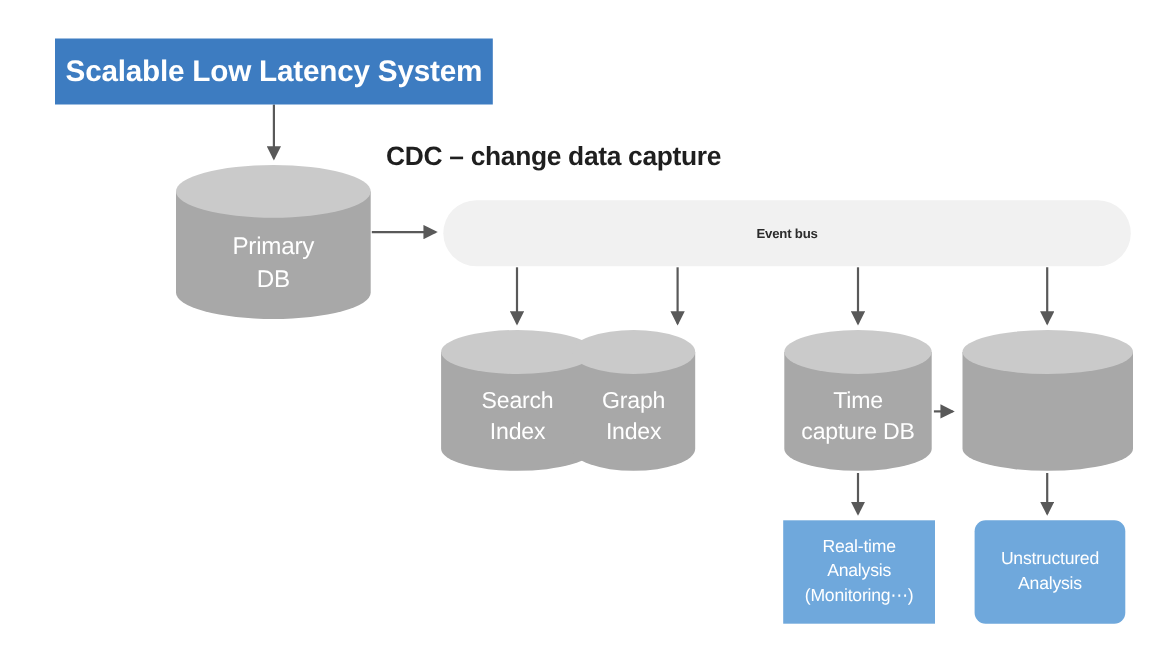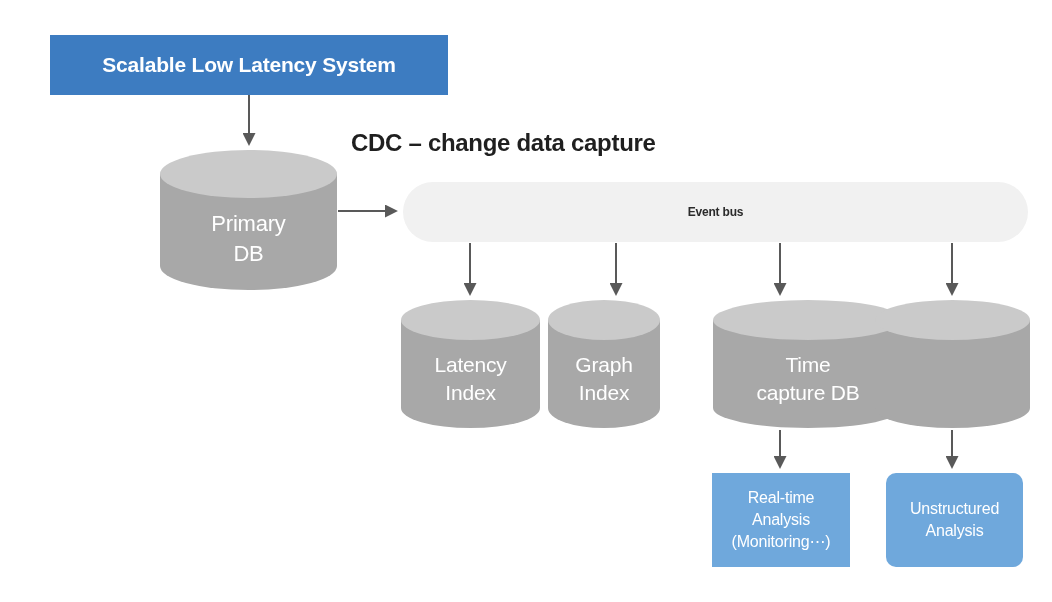--- a/index.html
+++ b/index.html
@@ -34,21 +34,21 @@
     display: flex;
     flex-direction: column;
     align-items: center;
     justify-content: center;
     text-align: center;
     color: var(--white, #fff);
   }
   .top-box {
     left: 50px; top: 35px; width: 398px; height: 60px;
     background: var(--primary-blue, #3D7CC1);
-    font-size: 21px;
+    font-size: 27px;
     font-weight: 600;
     letter-spacing: -0.2px;
   }
   .small-box {
     background: var(--light-blue, #6FA8DC);
     font-size: 16px;
     line-height: 22px;
     letter-spacing: -0.2px;
   }
   .realtime-box  { left: 712px; top: 473px; width: 138px; height: 94px; }
@@ -104,22 +104,22 @@
     justify-content: center;
     text-align: center;
     color: var(--white, #fff);
     letter-spacing: -0.2px;
   }
   .primary-cyl { left: 160px; top: 150px; width: 177px; height: 140px; --eh: 48px; }
   .primary-cyl .cyl-label { font-size: 22px; line-height: 30px; }
   .small-cyl { top: 300px; height: 128px; }
   .small-cyl .cyl-label { font-size: 21px; line-height: 28px; }
   .search-cyl     { left: 401px; width: 139px; }
-  .graph-cyl      { left: 548px; width: 112px; }
-  .timeseries-cyl { left: 713px; width: 154px; padding-left: 36px; }
+  .graph-cyl      { left: 520px; width: 112px; }
+  .timeseries-cyl { left: 713px; width: 134px; }
   .datalake-cyl   { left: 875px; width: 155px; }
 </style>
 </head>
 <body>
 
 <div class="canvas">
 
   <svg class="arrow-layer" width="1052" height="602" viewBox="0 0 1052 602">
     <defs>
       <marker id="ah" viewBox="0 0 10 10" refX="8.5" refY="5" markerWidth="6.5" markerHeight="6.5" orient="auto-start-reverse">
@@ -153,21 +153,21 @@
     <div class="cyl-label">
       <span>Primary</span>
       <span>DB</span>
     </div>
   </div>
 
   <div class="cylinder small-cyl search-cyl">
     <div class="cyl-top"></div>
     <div class="cyl-body"></div>
     <div class="cyl-label">
-      <span>Latency</span>
+      <span>Search</span>
       <span>Index</span>
     </div>
   </div>
 
   <div class="cylinder small-cyl graph-cyl">
     <div class="cyl-top"></div>
     <div class="cyl-body"></div>
     <div class="cyl-label">
       <span>Graph</span>
       <span>Index</span>

